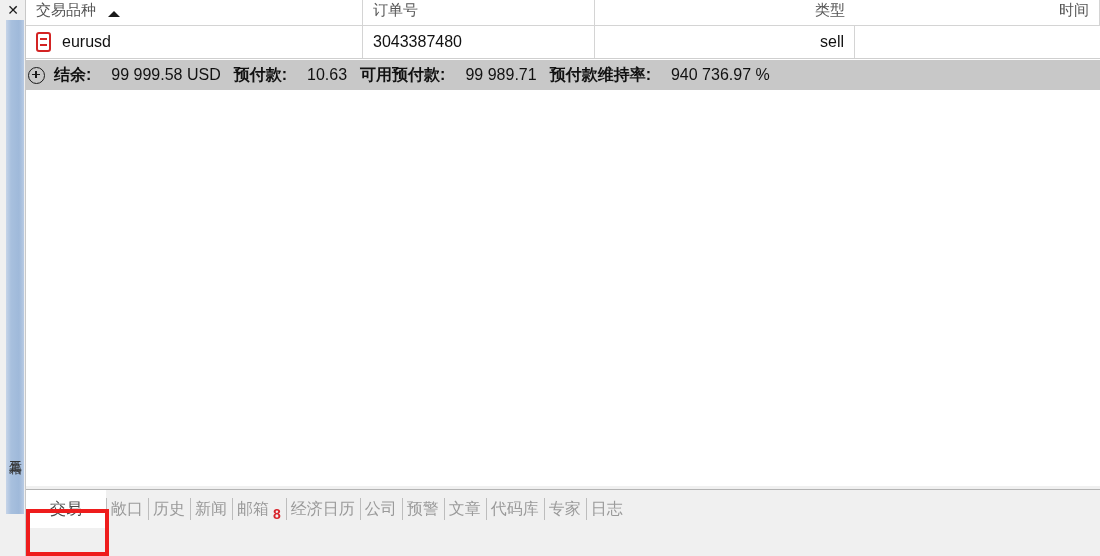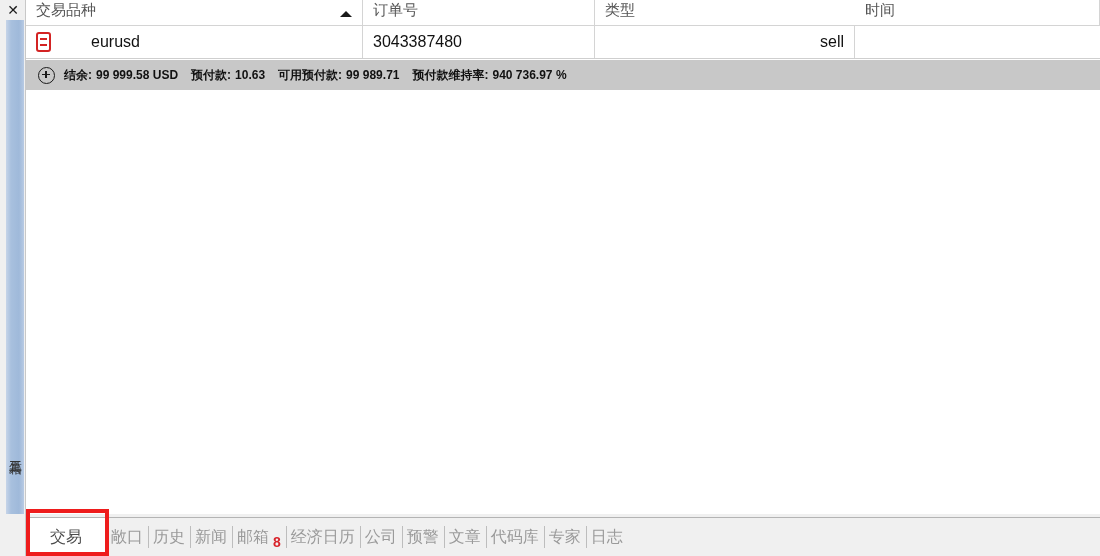--- a/index.html
+++ b/index.html
@@ -78,38 +78,36 @@
   .c-symbol { width: 337px; }
   .c-order  { width: 232px; }
   .c-time   { width: 245px; }
   .c-type   { width: 260px; }
 
   #header-row .cell {
     font-size: 15px; color: #555;
     font-family: "Liberation Serif", "DejaVu Serif", serif;
     align-items: flex-start;
     padding-top: 1px;
-    justify-content: space-between;
   }
   #header-row { border-bottom: 1px solid #d4d4d4; }
 
   #sort-arrow {
     margin-left: 12px;
     width: 0; height: 0;
     border-left: 6px solid transparent;
     border-right: 6px solid transparent;
     border-bottom: 6px solid #1a1a1a;
     align-self: center;
     margin-top: 2px;
   }
 
   #data-row .cell {
     font-size: 16px; color: #111;
     border-right: 1px solid #d4d4d4;
-    gap: 29px;
   }
   #data-row { border-bottom: 1px solid #cfcfcf; }
 
   #pos-icon {
     width: 15px; height: 20px;
     border: 2px solid #d32323;
     border-radius: 3px;
     margin-right: 11px;
     position: relative;
     flex: 0 0 auto;
@@ -121,54 +119,54 @@
   }
   #pos-icon::before { top: 4px; }
   #pos-icon::after  { top: 10px; }
 
   
   #summary-bar {
     position: absolute; left: 26px; top: 60px;
     width: 1074px; height: 30px;
     background: #c8c8c8;
     display: flex; align-items: center;
-    padding-left: 12px;
-    font-size: 12px;
+    padding-left: 2px;
+    font-size: 16px;
     color: #111;
     white-space: nowrap;
     overflow: hidden;
   }
   #plus-icon {
     width: 17px; height: 17px;
     border: 1.6px solid #1a1a1a;
     border-radius: 50%;
     position: relative;
     flex: 0 0 auto;
     margin-right: 9px;
   }
   #plus-icon::before, #plus-icon::after {
     content: ""; position: absolute; background: #1a1a1a;
   }
   #plus-icon::before { left: 3px; top: 6.2px; width: 7.8px; height: 1.6px; }
   #plus-icon::after  { top: 3px; left: 6.2px; height: 7.8px; width: 1.6px; }
 
   .sum-item { margin-right: 13px; display: inline-flex; align-items: baseline; }
   .sum-label { font-weight: bold; }
-  .sum-value { font-weight: bold; margin-left: 4px; }
+  .sum-value { font-weight: normal; margin-left: 20px; }
 
   
   #table-body-blank {
     position: absolute; left: 26px; top: 90px;
     width: 1074px; height: 424px;
     background: #ffffff;
   }
 
   
   #tabbar {
-    position: absolute; left: 26px; top: 514px;
+    position: absolute; left: 26px; top: 486px;
     width: 1074px; height: 42px;
     background: #f0f0f0;
   }
   #tabbar-line {
     position: absolute; left: 0; top: 3px;
     width: 1074px; height: 1px;
     background: #b4b4b4;
   }
   #tabs {
     position: absolute; left: 0; top: 4px;

